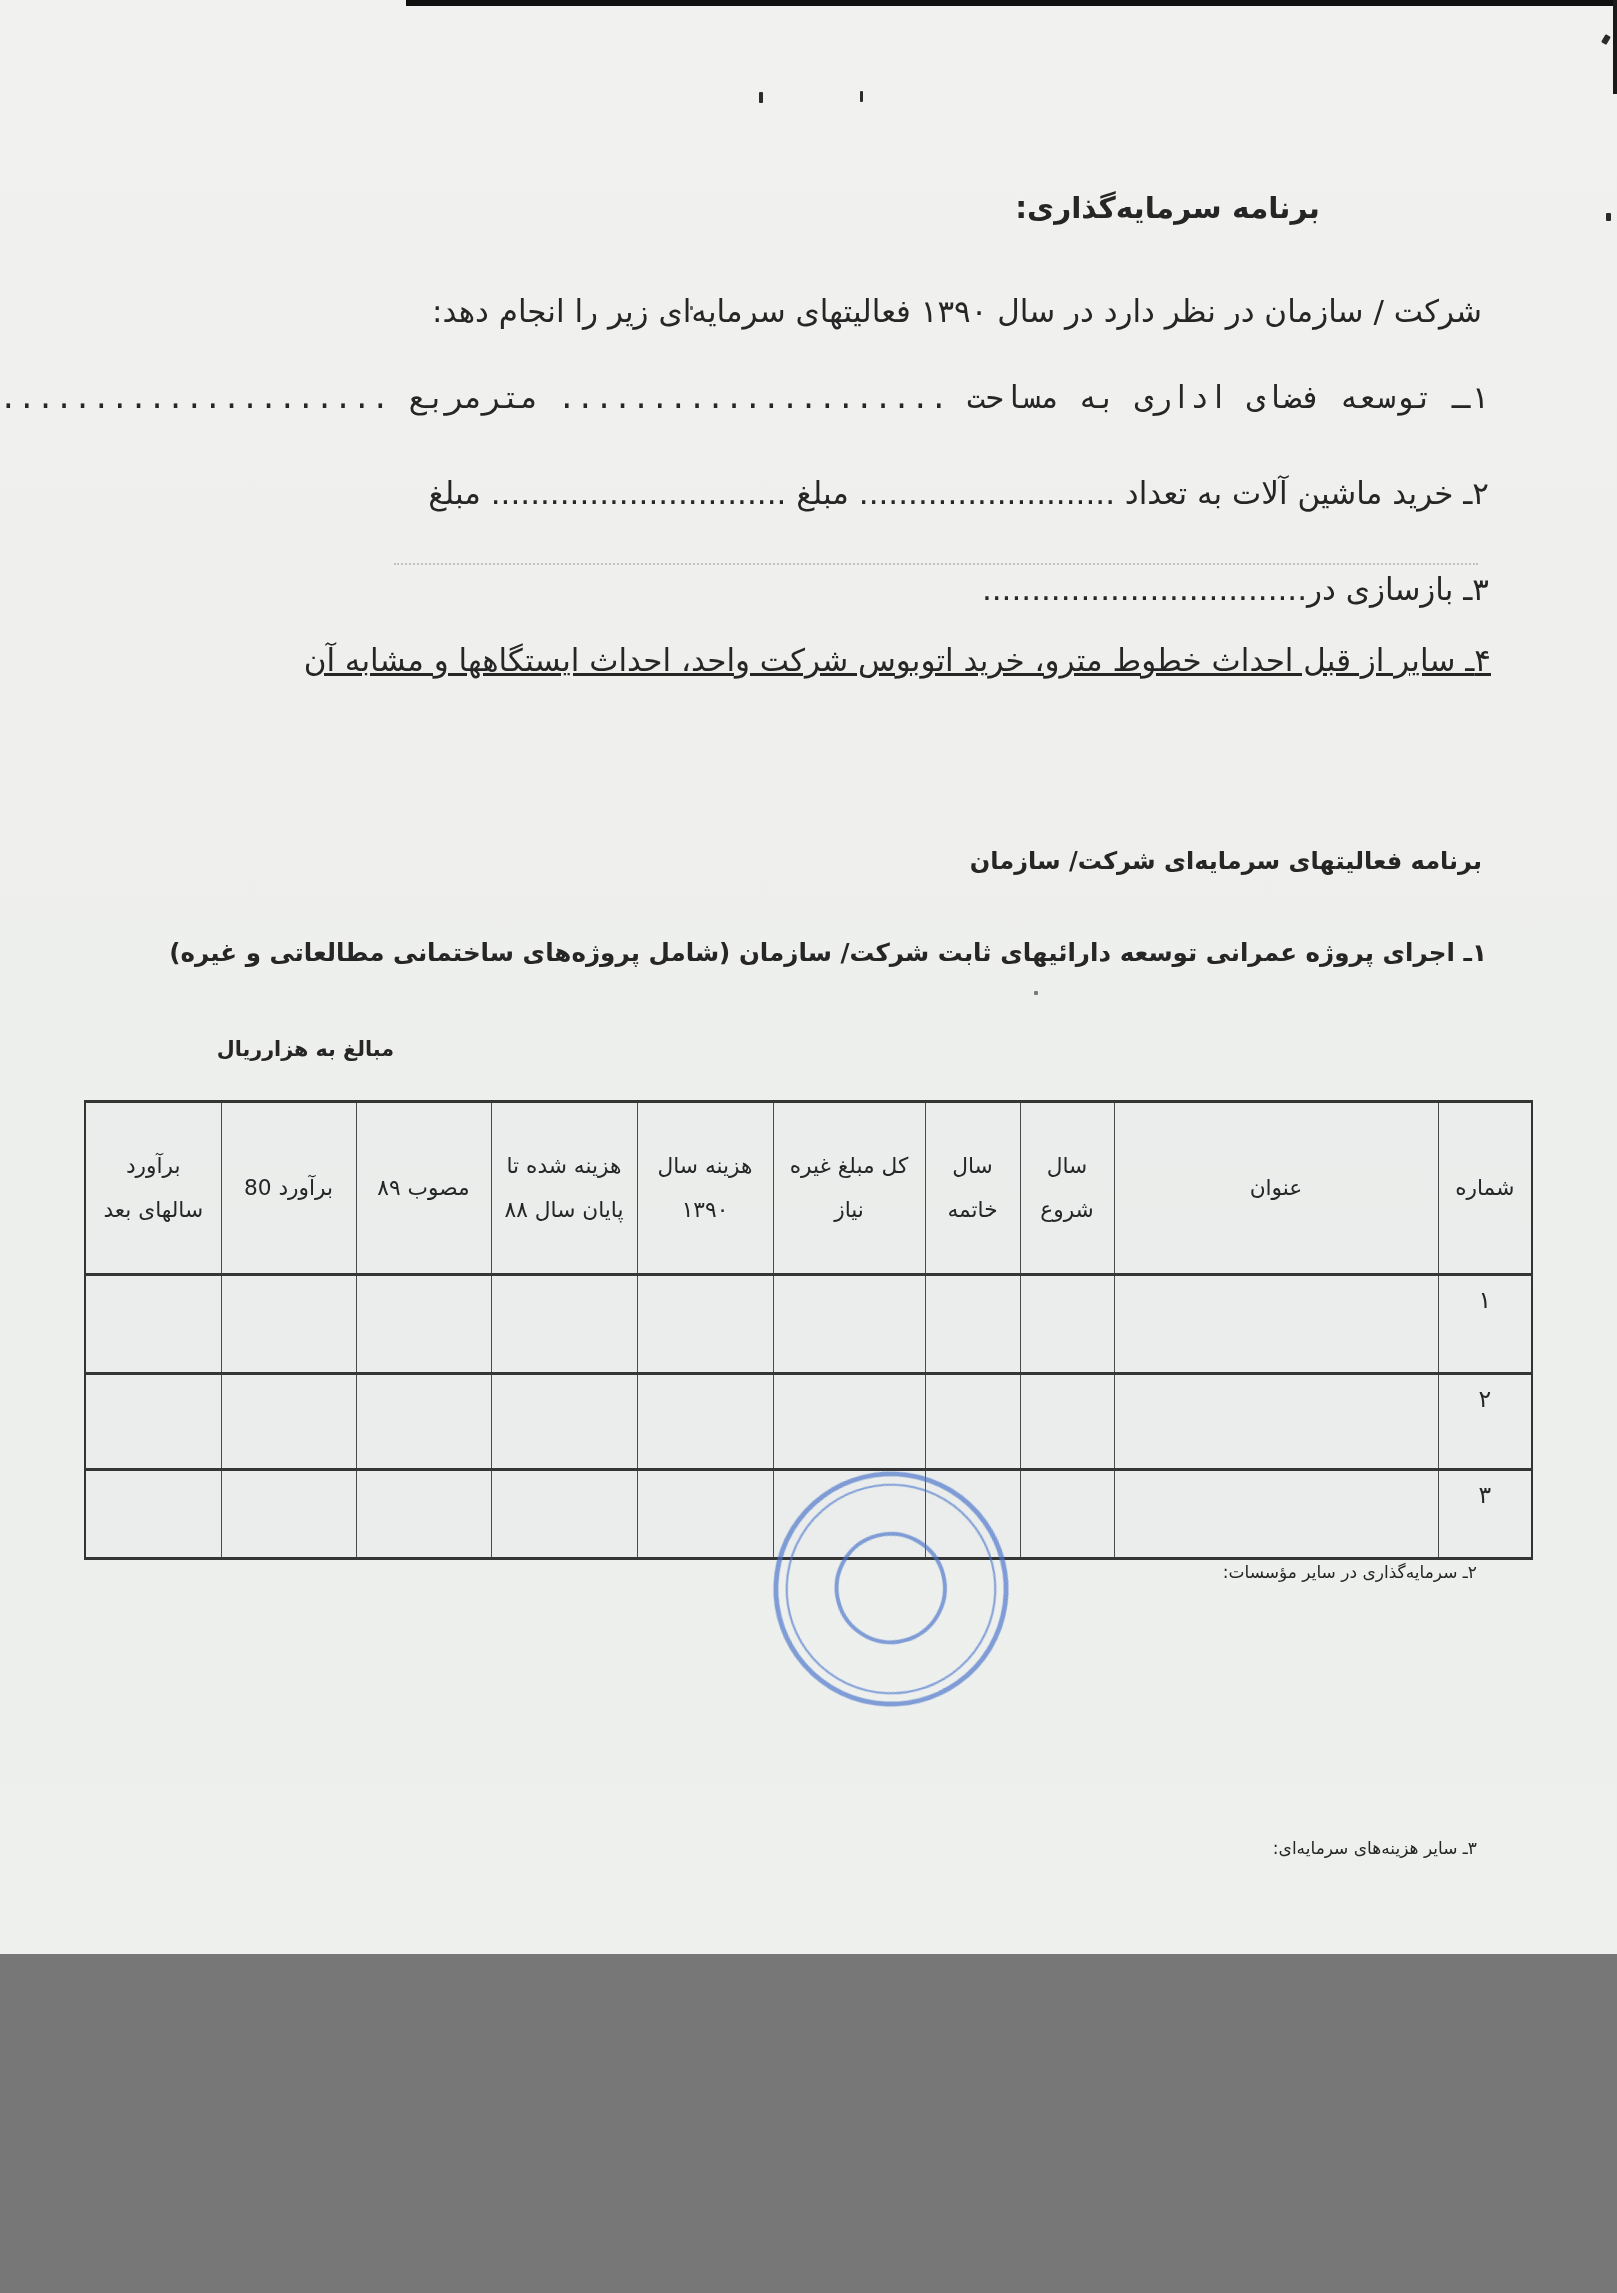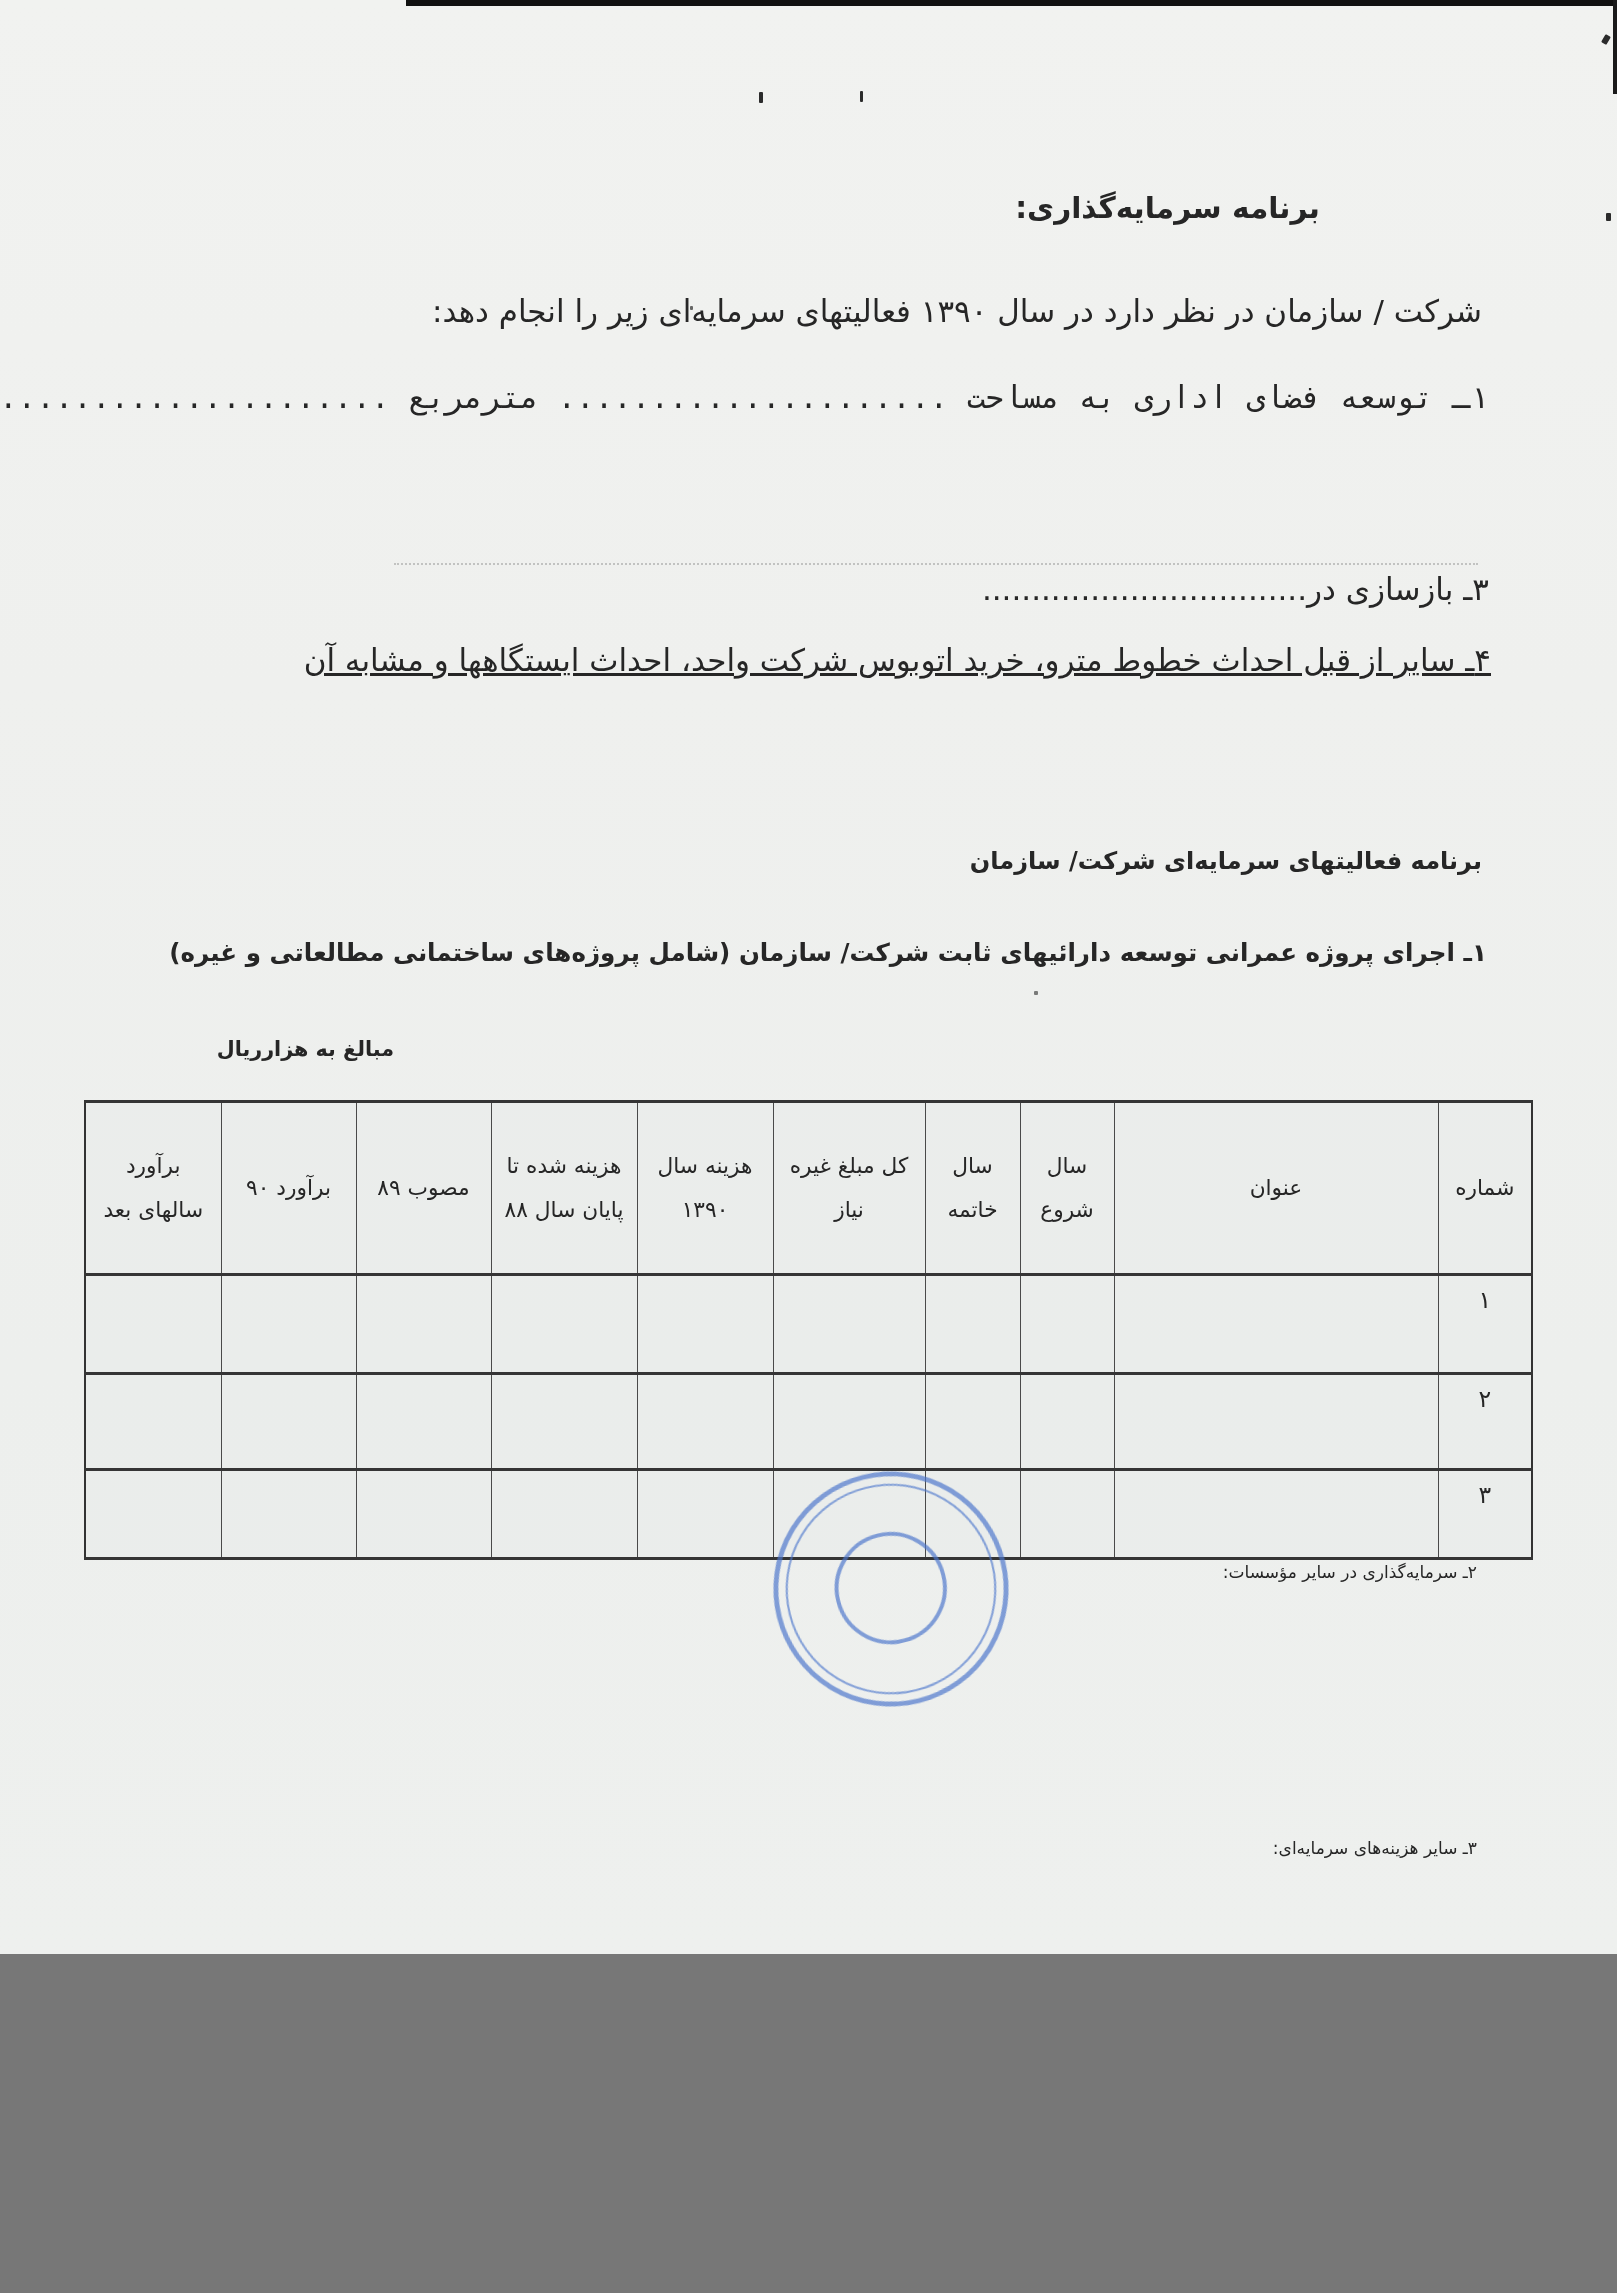--- a/index.html
+++ b/index.html
@@ -85,20 +85,21 @@
   <div class="speck" style="left:1120px;top:2277px;width:8.9px;height:4.9px;opacity:.6;"></div>
   <div class="speck" style="left:690px;top:306px;width:3px;height:3.9px;opacity:.7;"></div>
   <div class="speck" style="left:1034px;top:991px;width:3.9px;height:3.9px;opacity:.6;"></div>
 
   <div class="line t-title" style="right:297px;top:189px;">برنامه سرمایه‌گذاری:</div>
 
   <div class="line t-body" style="right:135px;top:291px;">شرکت / سازمان در نظر دارد در سال ۱۳۹۰ فعالیتهای سرمایه‌ای زیر را انجام دهد:</div>
 
   <div class="line t-body" style="right:128px;top:379px;font-family:Liberation Mono, monospace;">۱ـ توسعه فضای اداری به مساحت ..................... مترمربع ..................... به مبلغ</div>
 
+  <div class="line t-body" style="right:128px;top:473px;">۲ـ خرید ماشین آلات به تعداد .......................... مبلغ .............................. مبلغ</div>
 
   <div class="faint-dots"></div>
 
   <div class="line t-body" style="right:128px;top:569px;">۳ـ بازسازی در.................................</div>
 
   <div class="line t-body" style="right:126px;top:640px;text-decoration:underline;">۴ـ سایر از قبل احداث خطوط مترو، خرید اتوبوس شرکت واحد، احداث ایستگاهها و مشابه آن</div>
 
   <div class="line t-h2" style="right:135px;top:845px;">برنامه فعالیتهای سرمایه‌ای شرکت/ سازمان</div>
 
   <div class="line t-sub" style="right:130px;top:936px;">۱ـ اجرای پروژه عمرانی توسعه دارائیهای ثابت شرکت/ سازمان (شامل پروژه‌های ساختمانی مطالعاتی و غیره)</div>
@@ -121,21 +122,21 @@
     <tbody>
         <tr class="hdr">
       <th>شماره</th>
       <th>عنوان</th>
       <th>سال شروع</th>
       <th>سال خاتمه</th>
       <th>کل مبلغ غیره نیاز</th>
       <th>هزینه سال ۱۳۹۰</th>
       <th>هزینه شده تا پایان سال ۸۸</th>
       <th>مصوب ۸۹</th>
-      <th>برآورد ۹۰</th>
+      <th>برآورد 80</th>
       <th>برآورد سالهای بعد</th>
     </tr>
     <tr class="r1">
       <td>۱</td>
       <td></td>
           <td></td>
       <td></td>
           <td></td>
       <td></td>
           <td></td>

